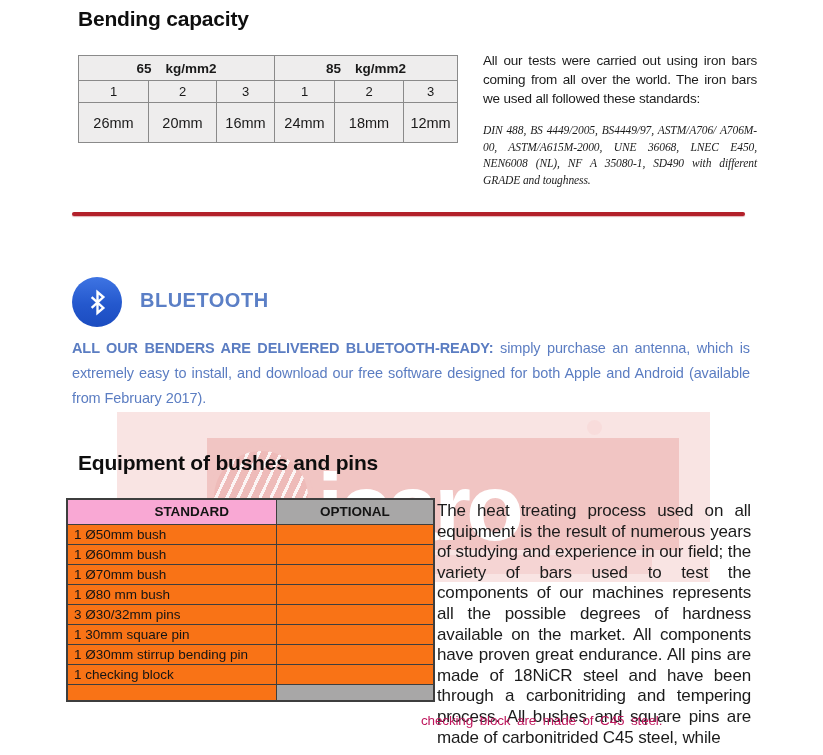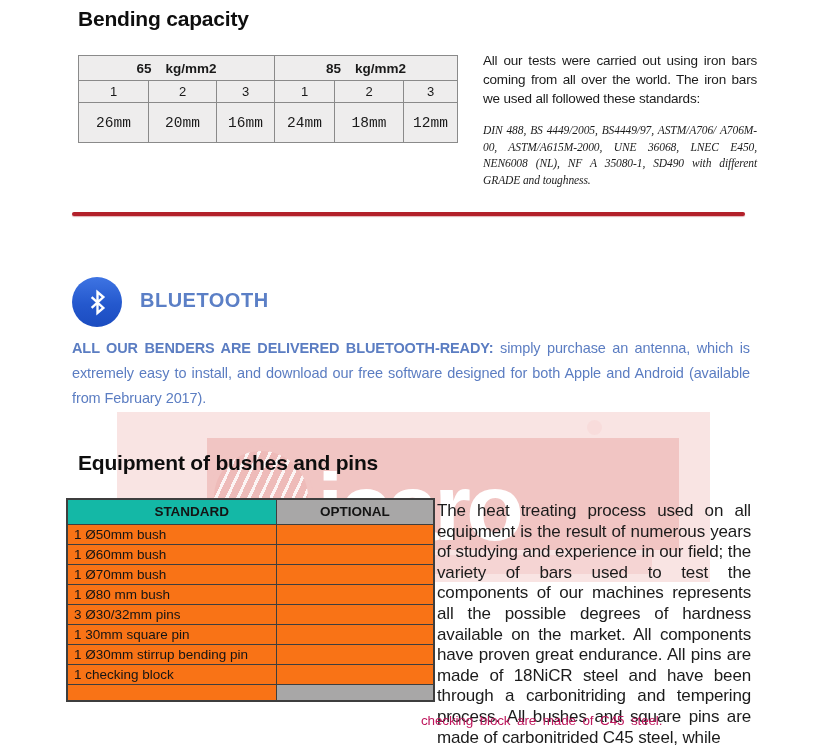--- a/index.html
+++ b/index.html
@@ -10,21 +10,21 @@
   .z1 { z-index:1; }
 
   
   .h1 { font-size:21px; font-weight:bold; color:#0e0e0e; letter-spacing:-0.2px; }
 
   
   table.cap { border-collapse:collapse; table-layout:fixed;border-radius:14px; }
   table.cap td { border:1px solid #8a8a8a; background:#eeeded; text-align:center; vertical-align:middle; color:#1a1a1a; }
   .cap .r1 td { height:25px; font-weight:bold; font-size:13.5px; }
   .cap .r2 td { height:22px; font-size:13px; }
-  .cap .r3 td { height:40px; font-size:14.5px;font-family:Liberation Mono, monospace; }
+  .cap .r3 td { height:40px; font-size:14.5px; }
   .cap .grp .unit { margin-left:14px; }
 
   
   .para { text-align:justify; color:#1b1b1b; }
   .p-top { font-size:13.5px; line-height:19px; letter-spacing:-0.2px; }
   .p-standards { font-family:"Liberation Serif", serif; font-style:italic; font-size:11.5px; line-height:16.5px; margin-top:14px; letter-spacing:-0.1px; }
 
   .redline { height:4px; background:#b3202a; border-radius:2px; box-shadow:0 1px 1px rgba(179,32,42,0.35); }
 
   
@@ -41,21 +41,21 @@
     background-image:repeating-linear-gradient(115deg, rgba(255,255,255,0.85) 0 3px, rgba(255,255,255,0) 3px 10px);
     border:5px solid #f1c5c3; }
   .wm-text { font-size:95px; font-weight:bold; color:#ffffff; letter-spacing:-5px; line-height:0.9; margin-left:4px; }
   .wm-dot { position:absolute; left:470px; top:8px; width:15px; height:15px; border-radius:50%; background:#f8dcdb; }
   .wm-sub { position:absolute; left:115px; top:143px; width:420px; height:19px; background:#f5d4d3; }
 
   
   table.eq { border-collapse:collapse; table-layout:fixed; border:2px solid #3e3e3e; }
   table.eq td, table.eq th { border:1px solid #3e3e3e; font-size:13.5px; color:#141414; }
   .eq th { height:25px; text-align:center; font-weight:bold; }
-  .eq .th-std { background:#14b8a6;padding-left:40px; }
+  .eq .th-std { background:#f9a8d4;padding-left:40px; }
   .eq .th-opt { background:#a8a7a7;text-align:center; }
   .eq td { height:20px; background:#f97316; padding-left:6px; }
   .eq tr.empty td { height:17px; }
   .eq td.opt { padding-left:0; }
   .eq tr.empty td.opt { background:#a8a7a7; }
 
   .p-bot { font-size:17px; line-height:20.6px; letter-spacing:-0.15px; }
   .p-last { font-size:13.5px; word-spacing:3px; letter-spacing:-0.15px; color:#be185d; }
 </style>
 </head>

